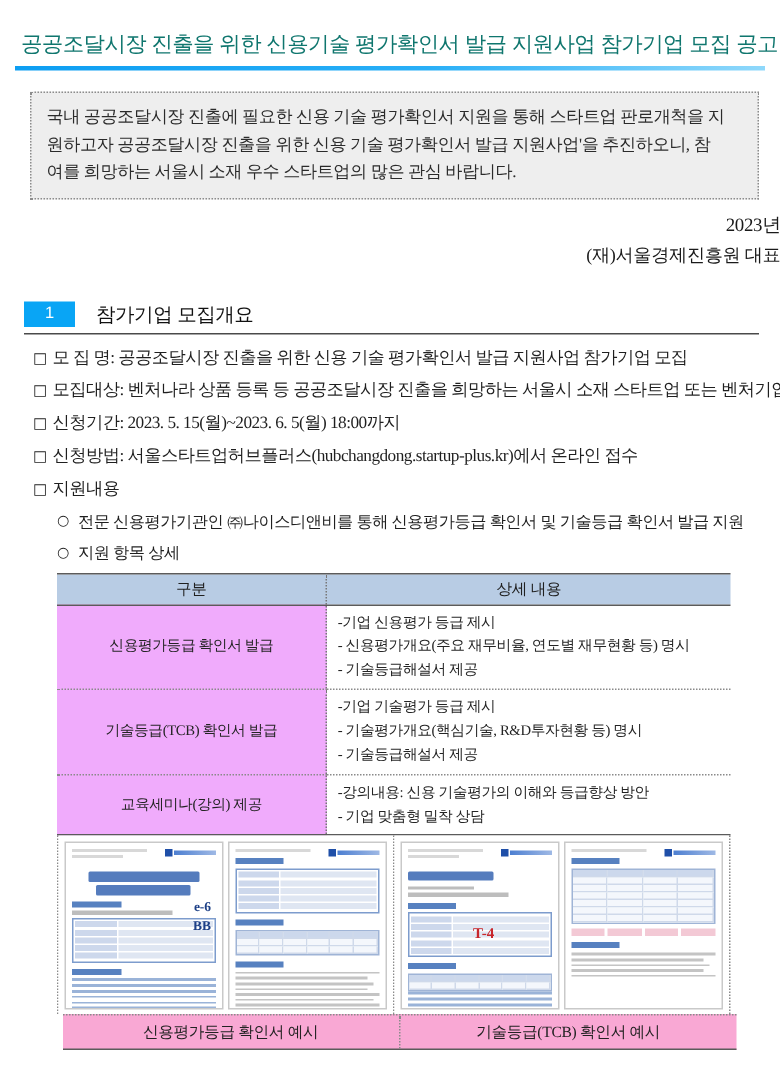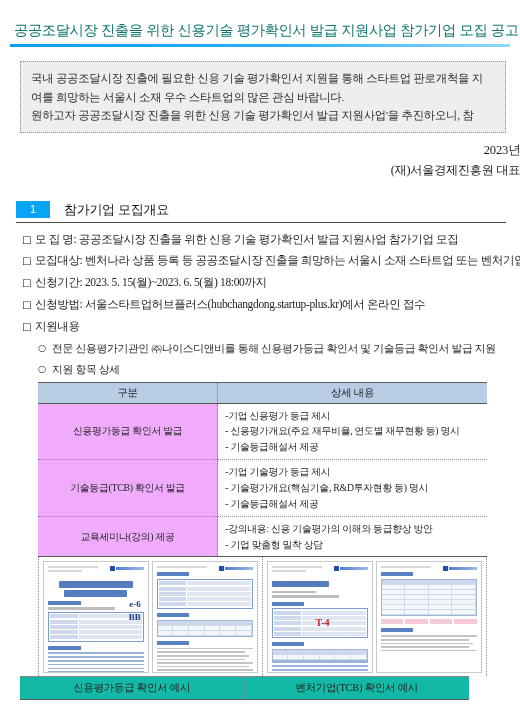--- a/index.html
+++ b/index.html
@@ -290,24 +290,24 @@
   .th-tbl .r > i {
     display: block; height: 4px; border-right: 1px solid #cfd9ea;
     border-bottom: 1px solid #cfd9ea; flex: 1; background: #f4f7fc;
   }
   .th-tbl .r.hd > i { background: #ccd8ec; }
   .th-pinkrow { display: flex; gap: 2px; margin-top: 3px; }
   .th-pinkrow i { display:block; height: 5px; flex:1; background: #f3c9d5; }
 
   
   .cap-row {
-    margin: 0 33px 0 20px;
+    margin: 0 33px 0 42px;
     width: calc(100% - 71px);
     display: flex;
-    background: #14b8a6;
+    background: #f9a8d4;
     border-top: 1px dotted #8a8a8a;
     border-bottom: 1.4px solid #5b5b5b;
     box-sizing: border-box;
   }
   .cap-cell {
     width: 50%;
     text-align: center;
     font-size: 10.4px;
     letter-spacing: -0.2px;
     padding: 3.5px 0 4px 0;
@@ -319,22 +319,22 @@
 </head>
 <body>
 
 <div class="doc-title-wrap">
   <div class="doc-title">공공조달시장 진출을 위한 신용기술 평가확인서 발급 지원사업 참가기업 모집 공고</div>
 </div>
 <div class="title-rule"></div>
 
 <div class="intro-box">
   <div class="intro-line">국내 공공조달시장 진출에 필요한 신용 기술 평가확인서 지원을 통해 스타트업 판로개척을 지</div>
+  <div class="intro-line">원하고자 공공조달시장 진출을 위한 신용 기술 평가확인서 발급 지원사업'을 추진하오니, 참</div>
   <div class="intro-line">여를 희망하는 서울시 소재 우수 스타트업의 많은 관심 바랍니다.</div>
-  <div class="intro-line">원하고자 공공조달시장 진출을 위한 신용 기술 평가확인서 발급 지원사업'을 추진하오니, 참</div>
 </div>
 
 <div class="sign-block">
   <div class="sign-date">2023년 5월</div>
   <div class="sign-org">(재)서울경제진흥원 대표이사</div>
 </div>
 
 <div class="section-head">
   <div class="section-num">1</div>
   <div class="section-title">참가기업 모집개요</div>
@@ -650,14 +650,14 @@
           <div></div>
           <div></div>
           <div></div>
       </div>
     </div>
   </div>
 </div>
 
 <div class="cap-row">
   <div class="cap-cell left-cell">신용평가등급 확인서 예시</div>
-  <div class="cap-cell">벤처기업(TCB) 확인서 예시</div>
+  <div class="cap-cell">기술등급(TCB) 확인서 예시</div>
 </div>
 
 </body></html>

